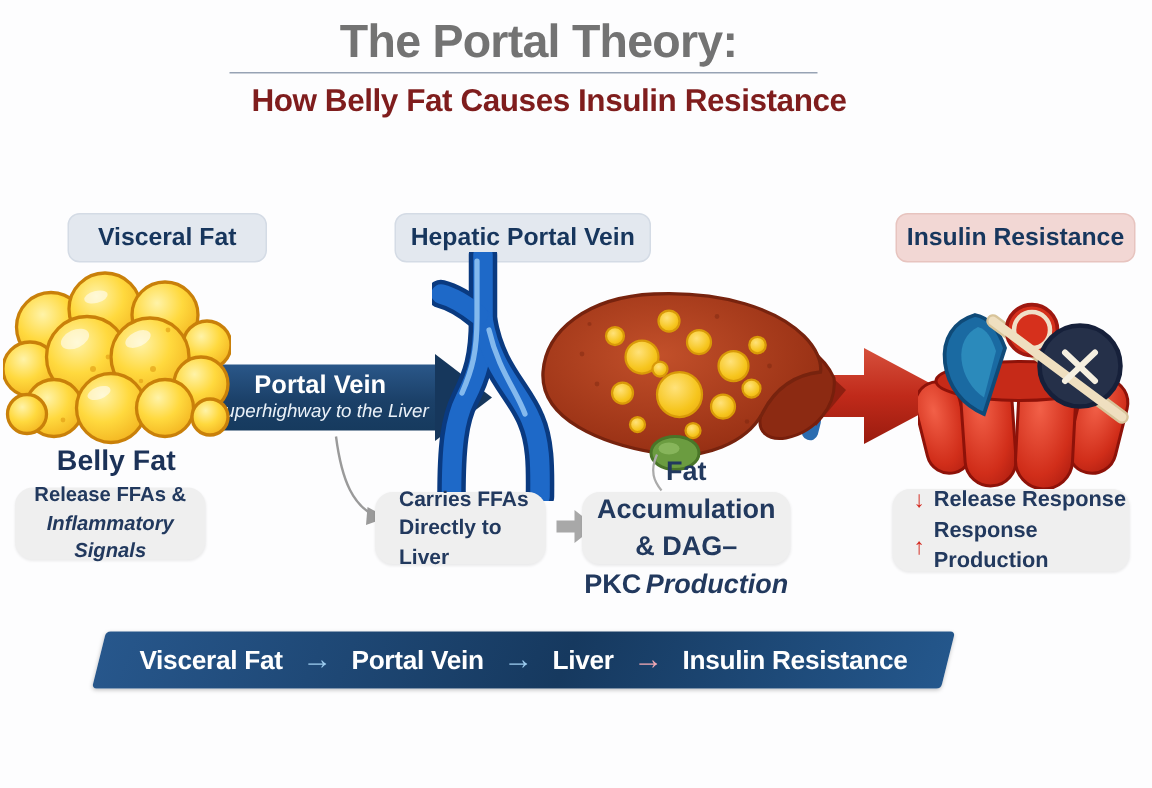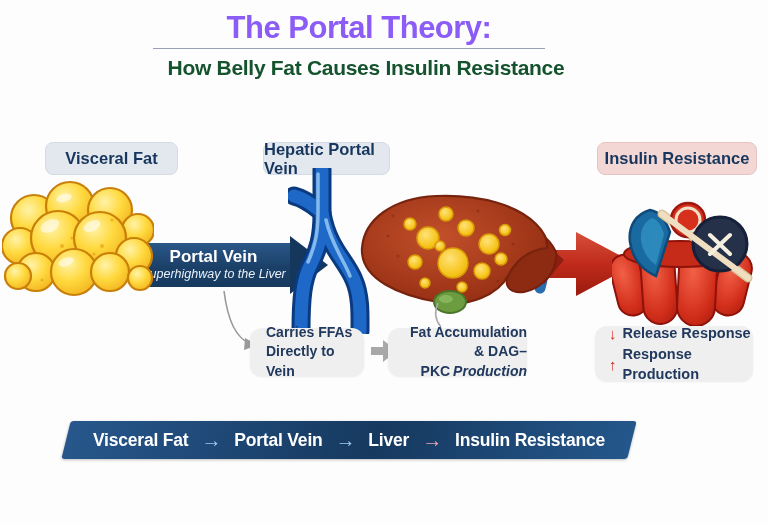--- a/index.html
+++ b/index.html
@@ -1,31 +1,31 @@
 <!DOCTYPE html>
 <html><head>
 <meta charset="utf-8">
 <style>
   * { margin:0; padding:0; box-sizing:border-box; }
   body { font-family:"Liberation Sans", sans-serif; background:#ffffff; }
   #stage { position:relative; width:768px; height:525px; background:#fdfdfe; overflow:hidden; }
 
   
   .title { position:absolute; left:0; top:10px; width:718px; text-align:center;
-           font-size:31px; font-weight:700; color:#8b5cf6; letter-spacing:-0.5px; }
+           font-size:31px; font-weight:700; color:#737373; letter-spacing:-0.5px; }
   .title-rule { position:absolute; left:153px; top:48px; width:392px; height:1px; background:#97a3b4; }
   .subtitle { position:absolute; left:0; top:56px; width:732px; text-align:center;
-              font-size:21px; font-weight:700; color:#14532d; letter-spacing:-0.3px; }
+              font-size:21px; font-weight:700; color:#7f1d1d; letter-spacing:-0.3px; }
 
   
   .sec-label { position:absolute; height:33px; border-radius:8px; background:#E3E8EF;
                border:1px solid #D4DBE5; color:#17365D; font-size:16.5px; font-weight:700;
                display:flex; align-items:center; justify-content:center; }
   .sec-left   { left:45px;  top:142px; width:133px; }
-  .sec-center { left:263px; top:142px; width:127px; }
+  .sec-center { left:263px; top:142px; width:171px; }
   .sec-right  { left:597px; top:142px; width:160px; background:#F2D7D4; border-color:#E7C4BF; }
 
   
   .illus { position:absolute; }
   #fat-illus   { left:2px;   top:180px; z-index:3; }
   #vein-illus  { left:288px; top:168px; z-index:3; }
   #liver-illus { left:358px; top:186px; z-index:4; }
   #redarrow-illus { left:468px; top:226px; z-index:2; }
   #receptor-illus { left:612px; top:192px; z-index:3; }
 
@@ -43,21 +43,21 @@
   .pv-sub   { color:#EAF1F8; font-size:12.5px; font-style:italic; line-height:1.2; }
 
   
   .note { position:absolute; background:#EFEFEF; border-radius:12px; z-index:6;
           box-shadow:0 1px 2px rgba(0,0,0,0.08);
           color:#22395E; font-size:14px; font-weight:700; line-height:1.4;
           display:flex; flex-direction:column; justify-content:center; }
   .note .it { font-style:italic; }
   #note-release { left:10px;  top:325px; width:127px; height:48px; text-align:center; font-size:13.5px;}
   #note-carries { left:250px; top:328px; width:114px; height:48px; padding-left:16px;justify-content:center; }
-  #note-fatacc  { left:388px; top:328px; width:139px; height:48px; text-align:right; font-size:14px; }
+  #note-fatacc  { left:388px; top:328px; width:139px; height:48px; text-align:center; font-size:18px; }
   #note-outcome { left:595px; top:326px; width:158px; height:55px; padding-left:14px; font-size:14.5px; }
   .oc-line { display:flex; align-items:center; gap:6px; }
   .oc-glyph { color:#D42A20; font-weight:700; font-size:15px; }
   .fa-prefix { margin-right:3px; }
 
   
   #connectors { position:absolute; left:0; top:0; z-index:5; pointer-events:none; }
 
   
   .flow-banner { position:absolute; left:66px; top:421px; width:566px; height:38px; z-index:6;
@@ -132,20 +132,21 @@
     </g>
     <g fill="#E09A12" opacity="0.6">
       <circle cx="60" cy="66" r="2"></circle>
         <circle cx="70" cy="58" r="1.6"></circle>
         <circle cx="100" cy="66" r="2"></circle>
       <circle cx="92" cy="74" r="1.5"></circle>
         <circle cx="40" cy="100" r="1.6"></circle>
         <circle cx="110" cy="40" r="1.6"></circle>
     </g>
   </svg>
+  <div class="belly-caption">Belly Fat</div>
 
   <svg id="vein-illus" class="illus" width="92" height="166" viewBox="0 0 92 166">
     <g fill="none" stroke-linecap="round">
       <g stroke="#0A3A80" stroke-width="19">
         <path d="M 34,2 L 34,45 C 34,70 30,82 22,98 C 15,112 13,130 13,163"></path>
         <path d="M 34,45 C 40,80 58,92 66,112 C 73,128 72,148 72,163"></path>
         <path d="M 31,42 C 21,34 14,30 6,28"></path>
       </g>
       <g stroke="#1E69C8" stroke-width="13">
         <path d="M 34,2 L 34,45 C 34,70 30,82 22,98 C 15,112 13,130 13,163"></path>
@@ -231,24 +232,28 @@
     </g>
   </svg>
 
   <svg id="connectors" width="768" height="525" viewBox="0 0 768 525">
     <path d="M 224,291 C 228,322 236,337 250,344" fill="none" stroke="#9a9a9a" stroke-width="1.6"></path>
     <path d="M 245,338 L 258,345 L 244,350 Z" fill="#9a9a9a"></path>
     <path d="M 438,303 C 433,314 436,321 441,327" fill="none" stroke="#aaaaaa" stroke-width="1.5"></path>
     <path d="M 371,347 L 383,347 L 383,340 L 397,351 L 383,362 L 383,355 L 371,355 Z" fill="#A8A8A8"></path>
   </svg>
 
+  <div class="note" id="note-release">
+    <div>Release FFAs &amp;</div>
+    <div class="it">Inflammatory Signals</div>
+  </div>
 
   <div class="note" id="note-carries">
     <div>Carries FFAs</div>
-    <div>Directly to Vein</div>
+    <div>Directly to Liver</div>
   </div>
 
   <div class="note" id="note-fatacc">
     <div>Fat Accumulation</div>
     <div>
       <span class="fa-prefix">&amp; DAG–PKC</span><span class="it">Production</span>
     </div>
   </div>
 
   <div class="note" id="note-outcome">

